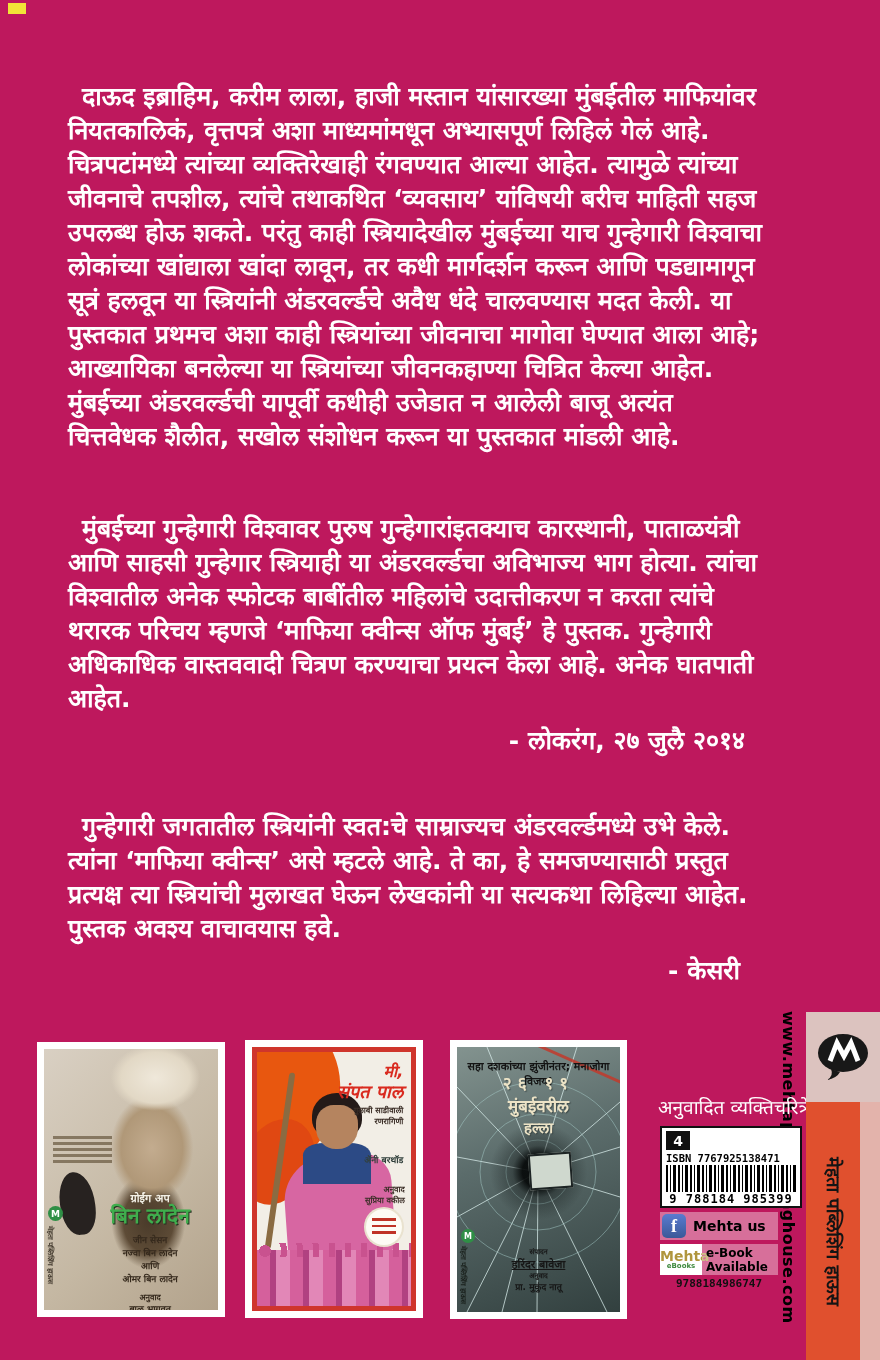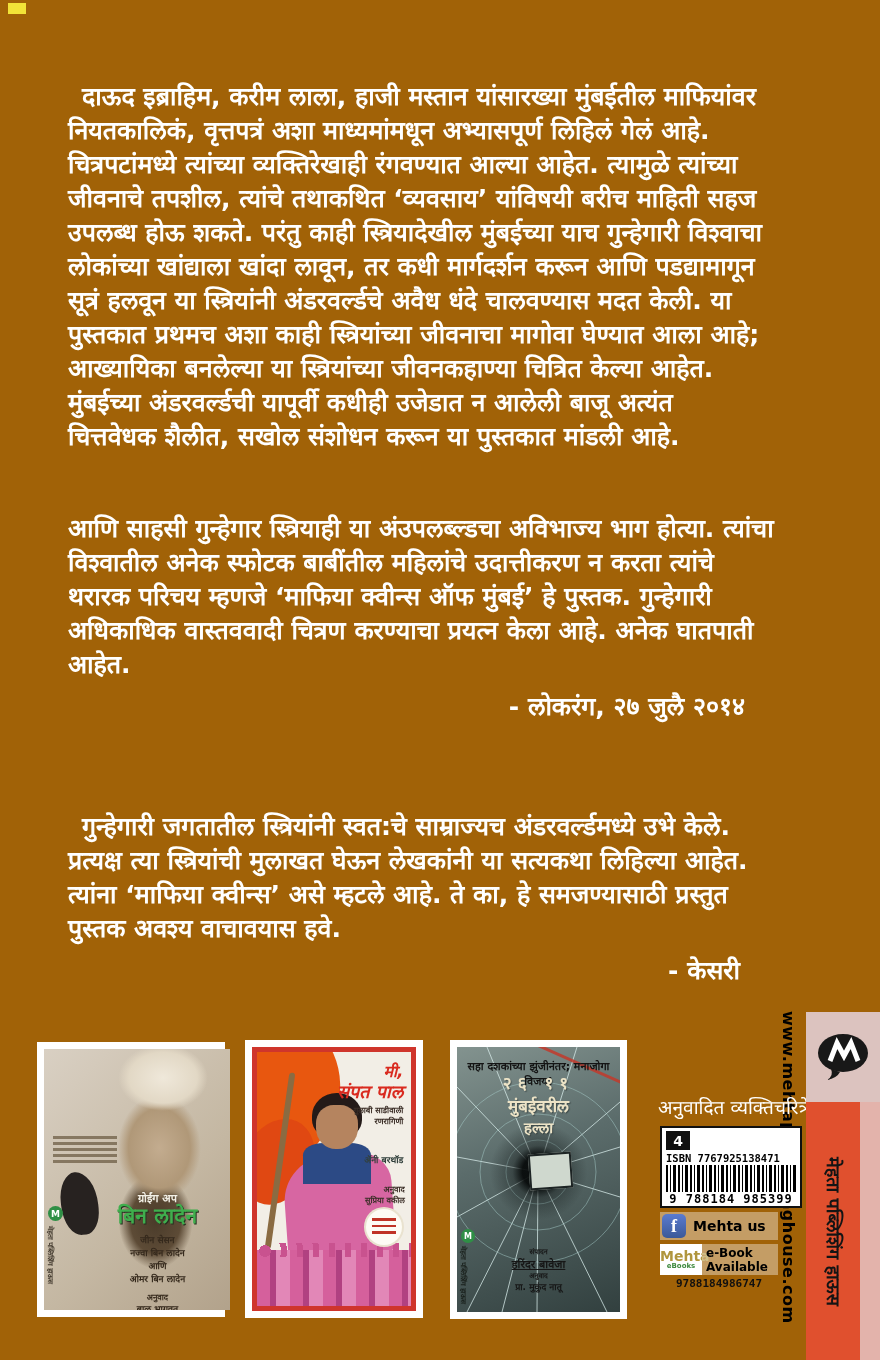--- a/index.html
+++ b/index.html
@@ -1,17 +1,17 @@
 <!DOCTYPE html>
 <html lang="mr"><head>
 <meta charset="utf-8">
 <style>
   html,body{margin:0;padding:0;}
   body{font-family:"DejaVu Sans",sans-serif;}
-  .page{position:relative;width:880px;height:1360px;background:#a16207;overflow:hidden;}
+  .page{position:relative;width:880px;height:1360px;background:#be185d;overflow:hidden;}
 
   
   .quote{position:absolute;left:68px;width:734px;color:#ffffff;font-weight:700;
          font-size:25px;line-height:34px;}
   .qline{white-space:nowrap;}
   .qline.first{text-indent:14px;}
   .attr{text-align:right;margin-top:8px;white-space:nowrap;}
   #quote1{top:80px;}
   #quote2{top:512px;}
   #quote3{top:810px;}
@@ -24,21 +24,21 @@
   .book{position:absolute;background:#ffffff;padding:7px;box-sizing:border-box;}
   .book-inner{position:relative;width:100%;height:100%;overflow:hidden;}
 
   
   #book1{left:37px;top:1042px;width:188px;height:275px;}
   .b1-bg{width:100%;height:100%;position:relative;overflow:hidden;
     background:
       radial-gradient(ellipse 62px 46px at 64% 11%, #efe8da 0%, #e2d8c5 55%, rgba(0,0,0,0) 72%),
       radial-gradient(ellipse 56px 72px at 62% 38%, #c3ac8f 0%, #b09878 55%, rgba(0,0,0,0) 74%),
       radial-gradient(ellipse 50px 64px at 60% 66%, #4a3b2a 0%, #5d4b36 50%, rgba(0,0,0,0) 74%),
-      linear-gradient(135deg,#d9d0c3 0%,#c4b7a2 60%,#b2a28b 100%); padding-left: 12px;}
+      linear-gradient(135deg,#d9d0c3 0%,#c4b7a2 60%,#b2a28b 100%);}
   .b1-boy{position:absolute;left:9%;top:47%;width:20%;height:24%;background:#272220;
     border-radius:45% 55% 40% 50%;transform:rotate(-6deg);}
   .b1-blurb{position:absolute;left:5%;top:32%;width:34%;}
   .b1-blurb i{display:block;height:3px;margin:3px 0;background:#6d5d45;opacity:.75;}
   .b1-text{position:absolute;left:28%;top:54%;width:66%;text-align:center;}
   .b1-title-top{color:#f3f0e6;font-size:11px;font-weight:700;text-shadow:0 0 2px #5a4c37;}
   .b1-title{color:#3fae4d;font-size:21px;font-weight:700;line-height:23px;
     text-shadow:1px 1px 0 #243020;}
   .b1-authors{margin-top:6px;color:#35291c;font-size:9px;font-weight:700;line-height:13px;}
   .b1-transl-label{margin-top:5px;color:#35291c;font-size:8px;font-weight:700;}
@@ -170,32 +170,33 @@
     <div class="qline">उपलब्ध होऊ शकते. परंतु काही स्त्रियादेखील मुंबईच्या याच गुन्हेगारी विश्वाचा</div>
     <div class="qline">लोकांच्या खांद्याला खांदा लावून, तर कधी मार्गदर्शन करून आणि पडद्यामागून</div>
     <div class="qline">सूत्रं हलवून या स्त्रियांनी अंडरवर्ल्डचे अवैध धंदे चालवण्यास मदत केली. या</div>
     <div class="qline">पुस्तकात प्रथमच अशा काही स्त्रियांच्या जीवनाचा मागोवा घेण्यात आला आहे;</div>
     <div class="qline">आख्यायिका बनलेल्या या स्त्रियांच्या जीवनकहाण्या चित्रित केल्या आहेत.</div>
     <div class="qline">मुंबईच्या अंडरवर्ल्डची यापूर्वी कधीही उजेडात न आलेली बाजू अत्यंत</div>
     <div class="qline">चित्तवेधक शैलीत, सखोल संशोधन करून या पुस्तकात मांडली आहे.</div>
   </div>
 
   <div class="quote" id="quote2">
-    <div class="qline">आणि साहसी गुन्हेगार स्त्रियाही या अंउपलब्ल्डचा अविभाज्य भाग होत्या. त्यांचा</div>
+    <div class="qline first">मुंबईच्या गुन्हेगारी विश्वावर पुरुष गुन्हेगारांइतक्याच कारस्थानी, पाताळयंत्री</div>
+    <div class="qline">आणि साहसी गुन्हेगार स्त्रियाही या अंडरवर्ल्डचा अविभाज्य भाग होत्या. त्यांचा</div>
     <div class="qline">विश्वातील अनेक स्फोटक बाबींतील महिलांचे उदात्तीकरण न करता त्यांचे</div>
     <div class="qline">थरारक परिचय म्हणजे ‘माफिया क्वीन्स ऑफ मुंबई’ हे पुस्तक. गुन्हेगारी</div>
     <div class="qline">अधिकाधिक वास्तववादी चित्रण करण्याचा प्रयत्न केला आहे. अनेक घातपाती</div>
     <div class="qline">आहेत.</div>
     <div class="attr">- लोकरंग, २७ जुलै २०१४</div>
   </div>
 
   <div class="quote" id="quote3">
     <div class="qline first">गुन्हेगारी जगतातील स्त्रियांनी स्वत:चे साम्राज्यच अंडरवर्ल्डमध्ये उभे केले.</div>
+    <div class="qline">त्यांना ‘माफिया क्वीन्स’ असे म्हटले आहे. ते का, हे समजण्यासाठी प्रस्तुत</div>
     <div class="qline">प्रत्यक्ष त्या स्त्रियांची मुलाखत घेऊन लेखकांनी या सत्यकथा लिहिल्या आहेत.</div>
-    <div class="qline">त्यांना ‘माफिया क्वीन्स’ असे म्हटले आहे. ते का, हे समजण्यासाठी प्रस्तुत</div>
     <div class="qline">पुस्तक अवश्य वाचावयास हवे.</div>
     <div class="attr">- केसरी</div>
   </div>
 
   <div class="book" id="book1">
     <div class="book-inner b1-bg">
       <div class="b1-boy"></div>
       <div class="b1-blurb">
         <i></i>
           <i></i>

